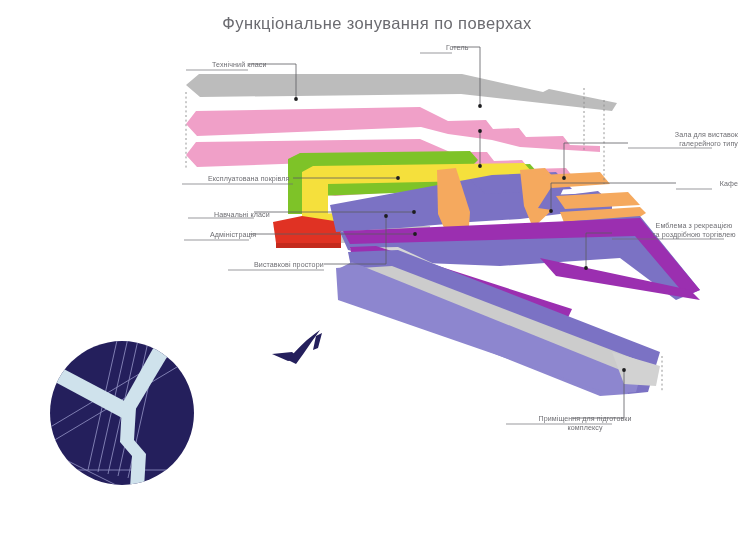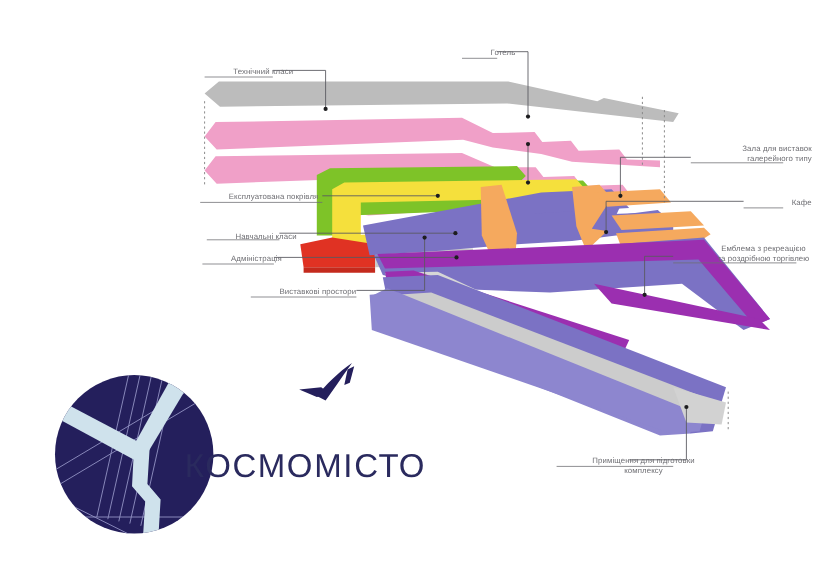--- a/index.html
+++ b/index.html
@@ -29,20 +29,21 @@
     line-height:9px;white-space:nowrap;padding-left:26px;
   }
   .lbl.r{text-align:right;}
   .lbl.c{text-align:center;}
 </style>
 </head>
 <body>
 
 <div id="stage">
 
+  <div class="title">Функціональне зонування по поверхах</div>
 
   <svg class="layer" viewBox="0 0 754 533">
 
     <g>
       <polygon points="186,85 199,74 462,74 543,92 549,89 617,103 612,111 461,94 200,97" fill="#bcbcbc" stroke="none"></polygon>
     </g>
 
     <g>
       <polygon points="186,124 196,111 420,107 448,121 486,120 493,129 519,128 526,137 563,136 570,145 600,146 600,152 520,147 492,140 448,134 421,127 197,136" fill="#f0a0c8" stroke="none"></polygon>
     </g>
@@ -239,15 +240,14 @@
       <polygon points="122,404 136,408 134,440 146,454 144,488 130,488 132,456 120,442"></polygon>
     </g>
 
     <g fill="#241f5c">
       <path d="M272,354 L292,352 L300,358 L288,361 Z"></path>
       <path d="M288,360 C296,350 308,338 320,330 C310,344 302,356 296,364 Z"></path>
       <path d="M316,336 L322,333 L318,348 L313,350 Z"></path>
     </g>
   </svg>
 
-  <div class="logo-word">КОСМОМІСТО</div>
 
 </div>
 
 </body></html>

